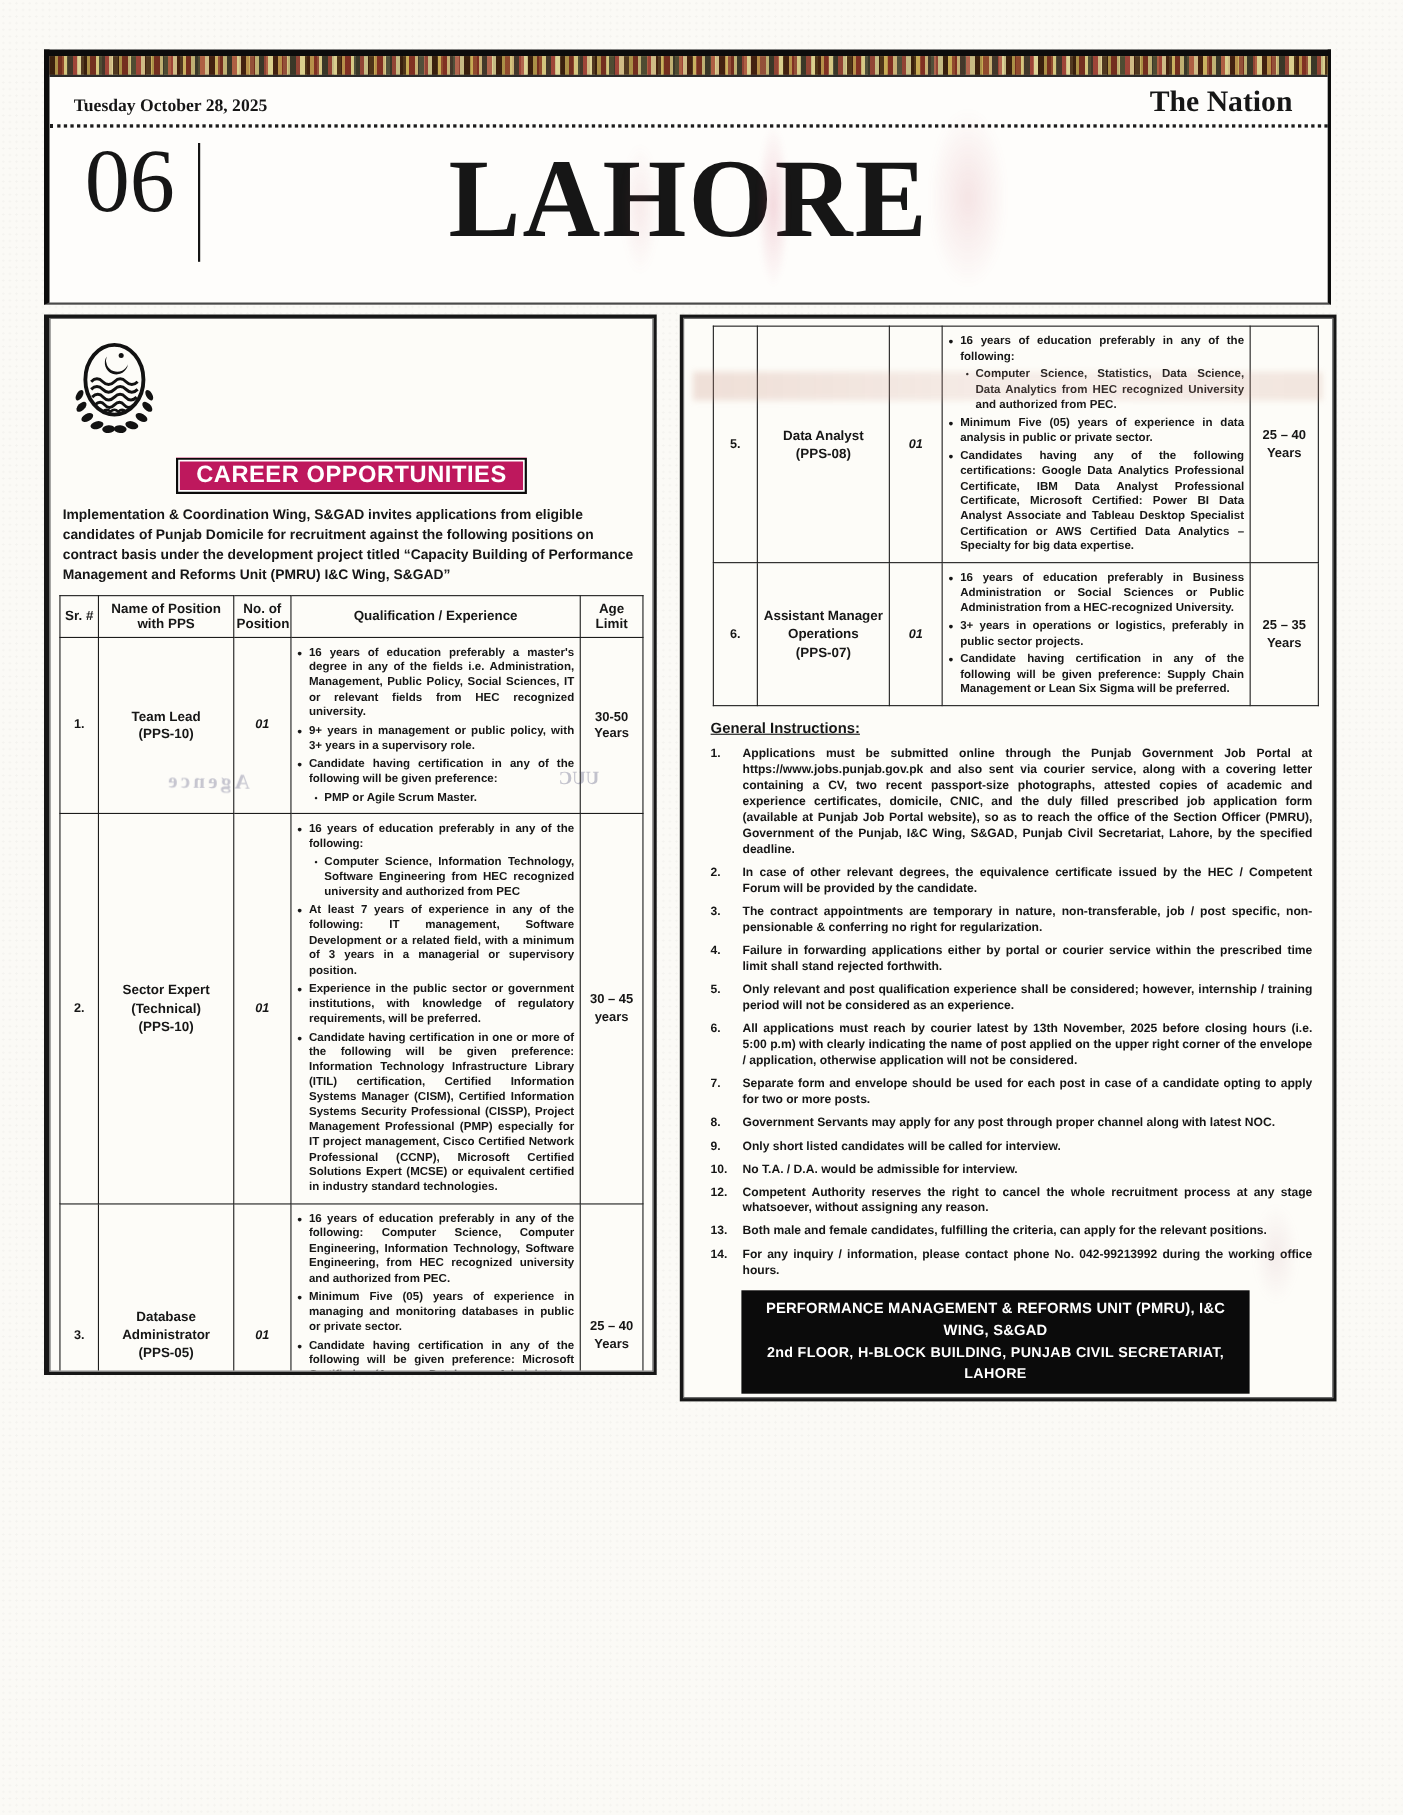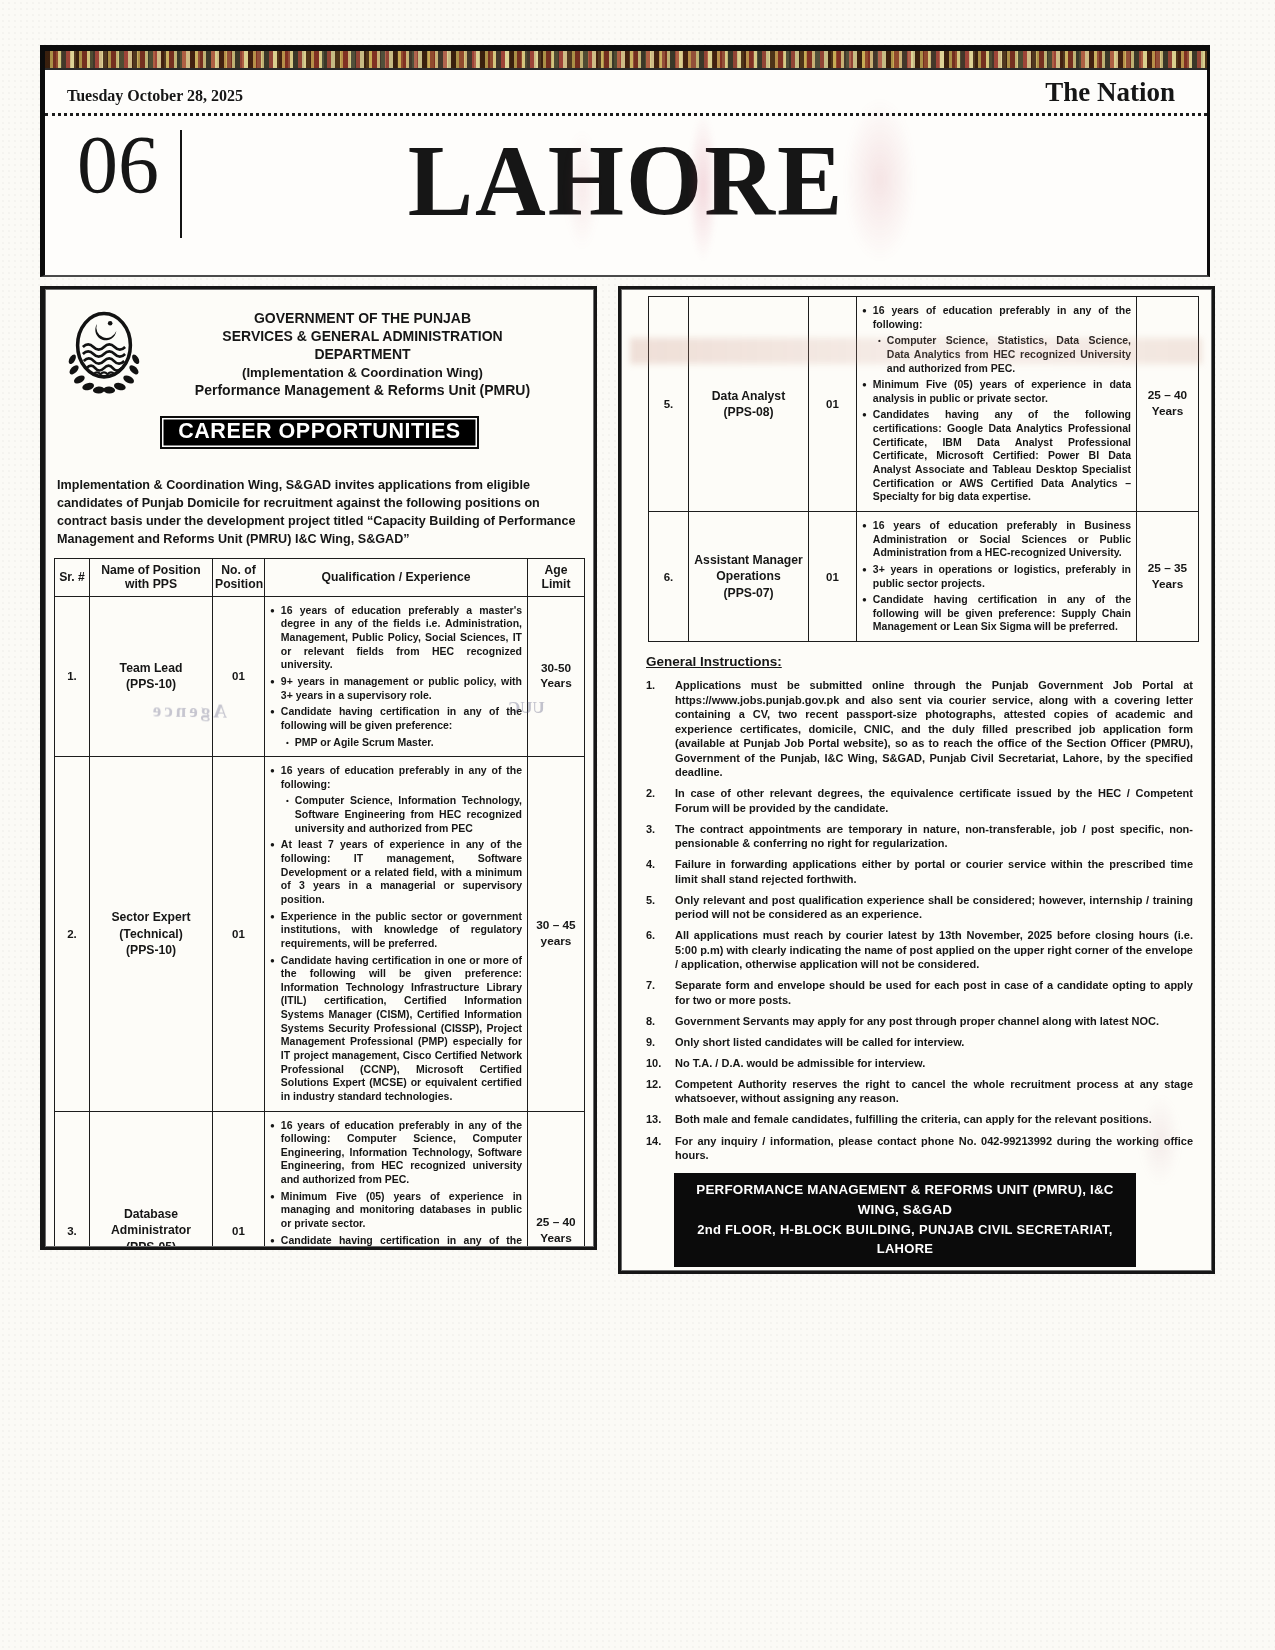--- a/index.html
+++ b/index.html
@@ -58,40 +58,40 @@
   .left-col{ left:40px; top:286px; width:557px; height:964px; border-left-width:5px; }
   .right-col{ left:618px; top:286px; width:597px; height:988px; }
 
   .org-header{ display:flex; align-items:center; gap:8px; padding:8px 2px 2px 6px; }
   .logo svg{ width:88px; height:100px; display:block; }
   .org-lines{ flex:1; text-align:center; font-weight:700; line-height:1.3; padding-right:14px; }
   .org-l{ font-size:14px; }
   .org-l.small{ font-size:13.2px; }
 
   .career-banner{
-    width:max-content; margin:10px auto 26px auto;
-    background:#000000; color:#fff;
+    width:max-content; margin:10px auto 9px auto;
+    background:#be185d; color:#fff;
     font-weight:700; font-size:21.5px; letter-spacing:.5px;
     padding:3px 18px 5px 18px;
     box-shadow: inset 0 0 0 2px #0b0b0b, inset 0 0 0 3.5px #fff;
   }
   .intro{
     font-weight:700; font-size:12.6px; line-height:1.42;
     padding:2px 3px 9px 3px; text-align:left;
   }
 
   table.jobs-table{ width:100%; border-collapse:collapse; table-layout:fixed; }
   .jobs-table th, .jobs-table td{ border:1.6px solid #1d1d1d; vertical-align:middle; }
   .jobs-table th{
     font-size:12.2px; font-weight:700; text-align:center;
     padding:4px 2px; white-space:pre-line; line-height:1.2;
   }
   td.c-sr{ text-align:center; font-weight:700; font-size:11.5px; }
   td.c-name{ text-align:center; font-weight:700; font-size:12.2px; white-space:pre-line; line-height:1.35; }
-  td.c-count{ text-align:center; font-weight:700; font-size:11.5px; }
+  td.c-count{ text-align:center; font-weight:700; font-size:11.5px;font-style:italic; }
   td.c-qual{ padding:4px 5px; vertical-align:top; }
   td.c-age{ text-align:center; font-weight:700; font-size:11.8px; white-space:pre-line; line-height:1.35; }
 
   .blist{ list-style:none; }
   .blist > li{ display:flex; gap:6px; margin:3px 0; font-size:10.5px; font-weight:600; line-height:1.3; text-align:justify; }
   .blist .dot{ flex:0 0 auto; font-size:8px; line-height:1.7; }
   .sublist{ list-style:none; margin:2px 0 1px 16px; }
   .sublist li{ display:flex; gap:6px; font-size:10.5px; font-weight:600; line-height:1.3; }
   .sublist .dot{ flex:0 0 auto; font-size:8px; line-height:1.7; }
 
@@ -185,27 +185,20 @@
               <ellipse cx="32" cy="93" rx="4" ry="6.8" transform="rotate(76 32 93)"></ellipse>
               <ellipse cx="44" cy="97" rx="4" ry="6.6" transform="rotate(86 44 97)"></ellipse>
               <ellipse cx="86" cy="62" rx="3.2" ry="6" transform="rotate(-30 86 62)"></ellipse>
               <ellipse cx="84" cy="74" rx="3.6" ry="6.4" transform="rotate(-45 84 74)"></ellipse>
               <ellipse cx="78" cy="85" rx="3.8" ry="6.6" transform="rotate(-62 78 85)"></ellipse>
               <ellipse cx="68" cy="93" rx="4" ry="6.8" transform="rotate(-76 68 93)"></ellipse>
               <ellipse cx="56" cy="97" rx="4" ry="6.6" transform="rotate(-86 56 97)"></ellipse>
             </g>
           </svg>
         </span>
-        <div class="org-lines">
-          <div class="org-l">GOVERNMENT OF THE PUNJAB</div>
-          <div class="org-l">SERVICES &amp; GENERAL ADMINISTRATION</div>
-          <div class="org-l">DEPARTMENT</div>
-          <div class="org-l small">(Implementation &amp; Coordination Wing)</div>
-          <div class="org-l">Performance Management &amp; Reforms Unit (PMRU)</div>
-        </div>
       </div>
 
       <div class="career-banner">CAREER OPPORTUNITIES</div>
 
       <p class="intro">Implementation &amp; Coordination Wing, S&amp;GAD invites applications from eligible candidates of Punjab Domicile for recruitment against the following positions on contract basis under the development project titled “Capacity Building of Performance Management and Reforms Unit (PMRU) I&amp;C Wing, S&amp;GAD”</p>
 
       <table class="jobs-table left-table">
         <colgroup>
           <col class="w-sr">
             <col class="w-name">

